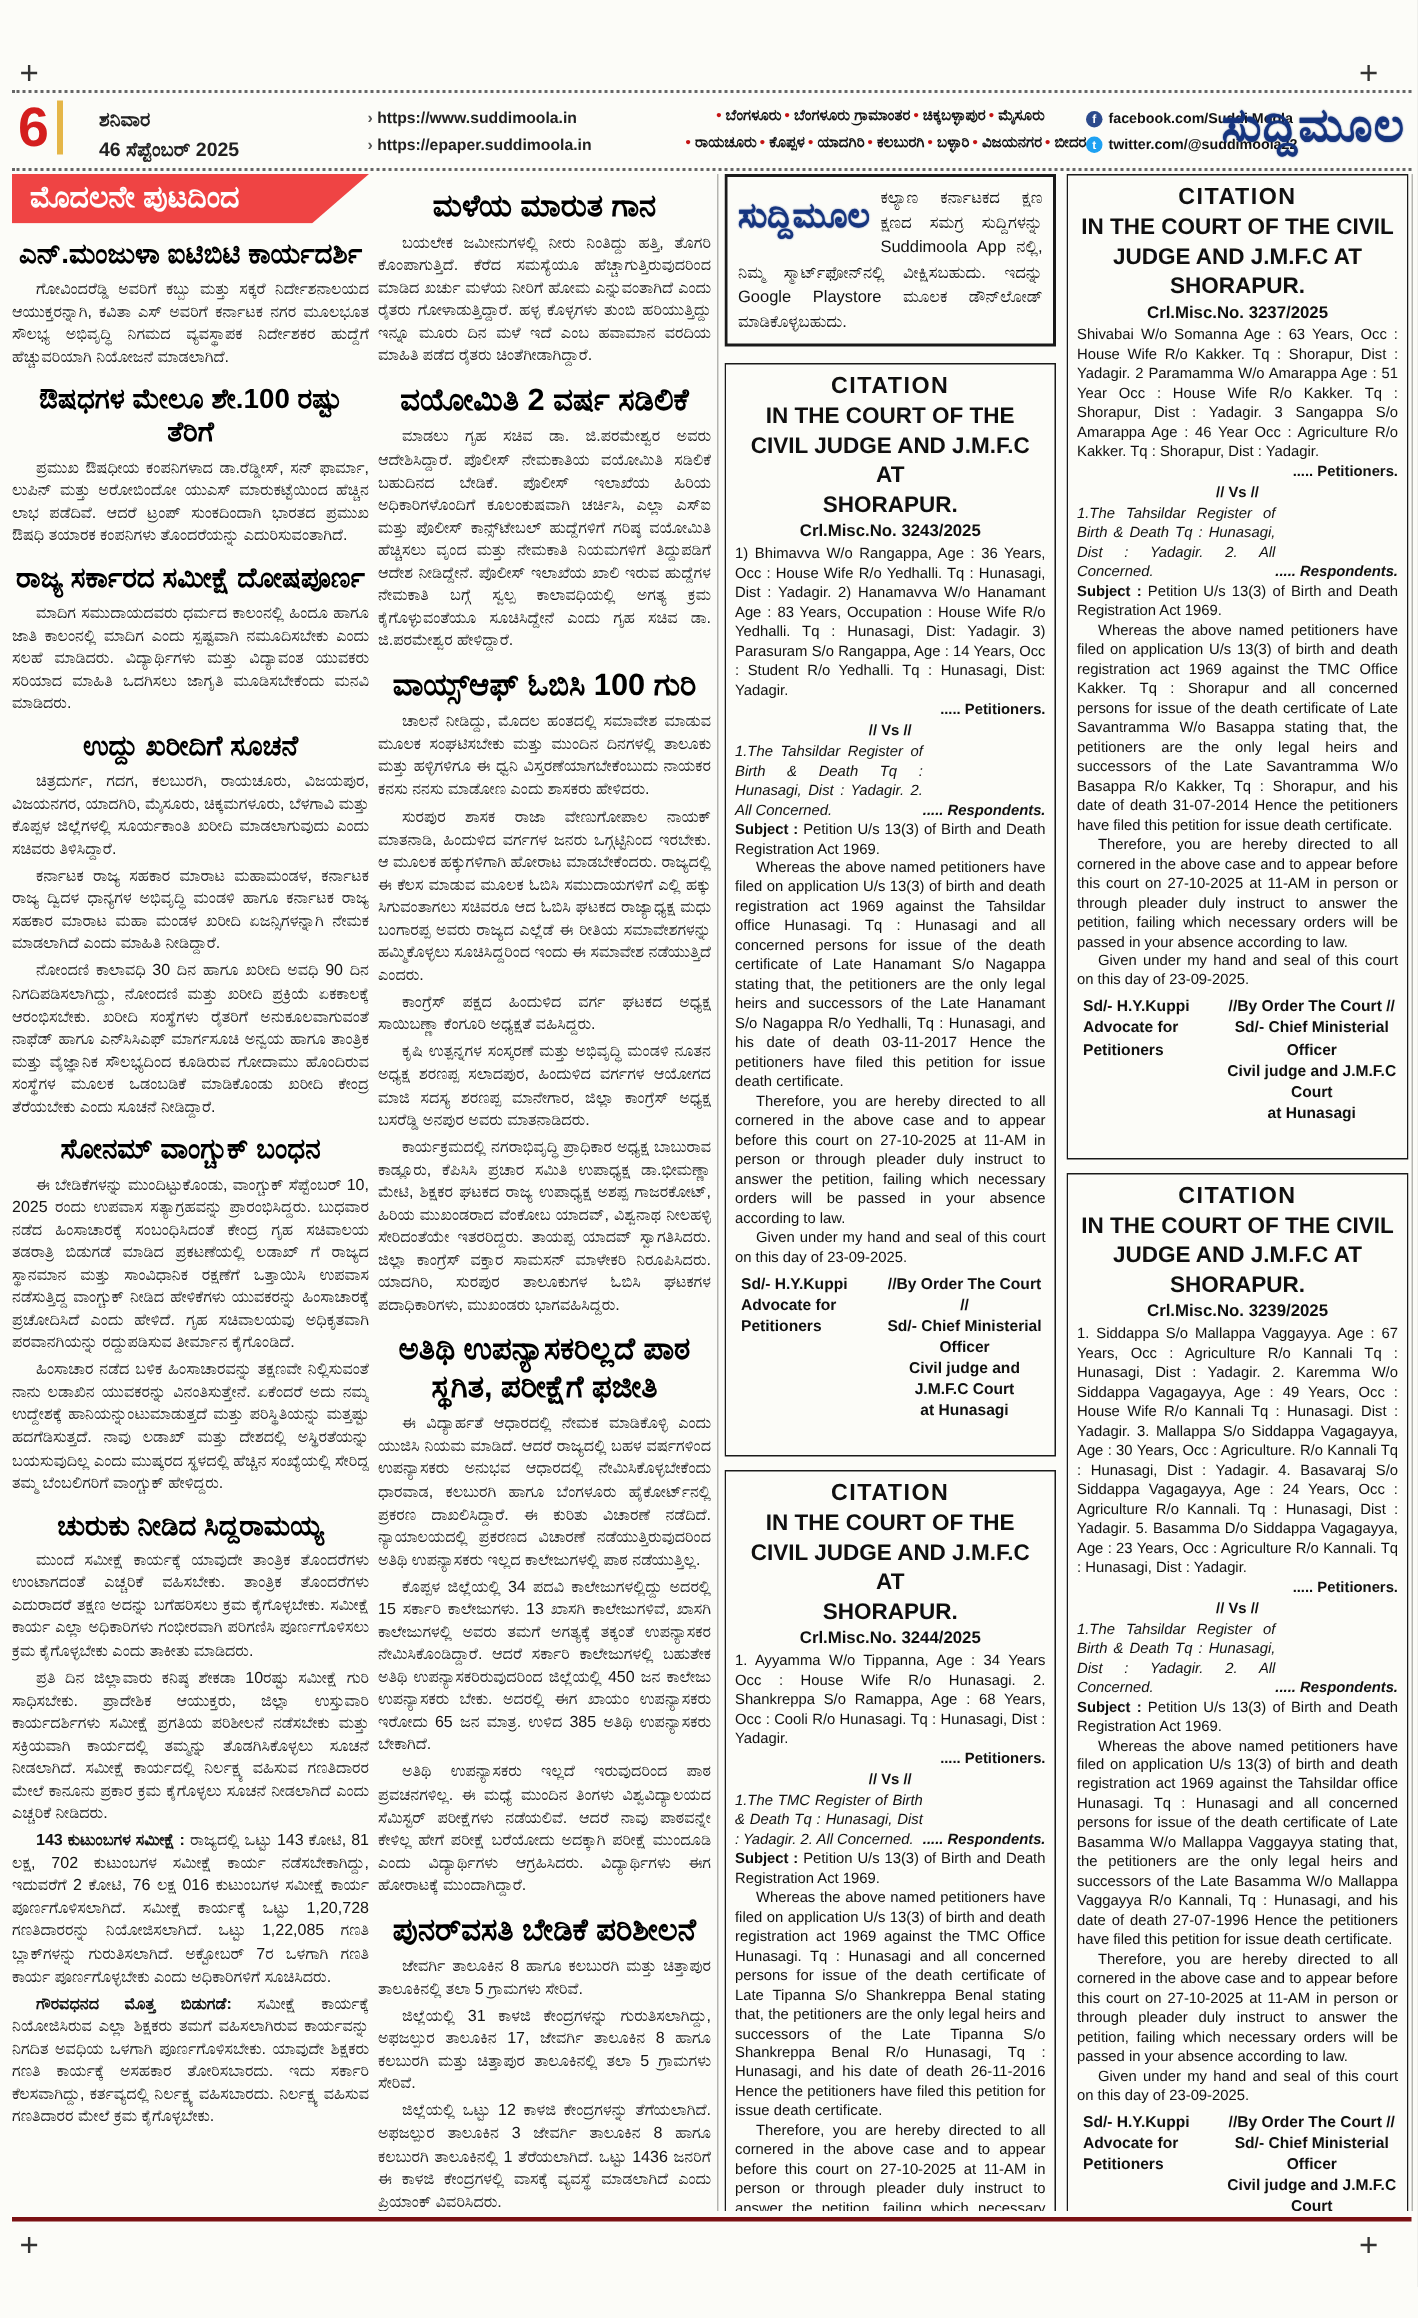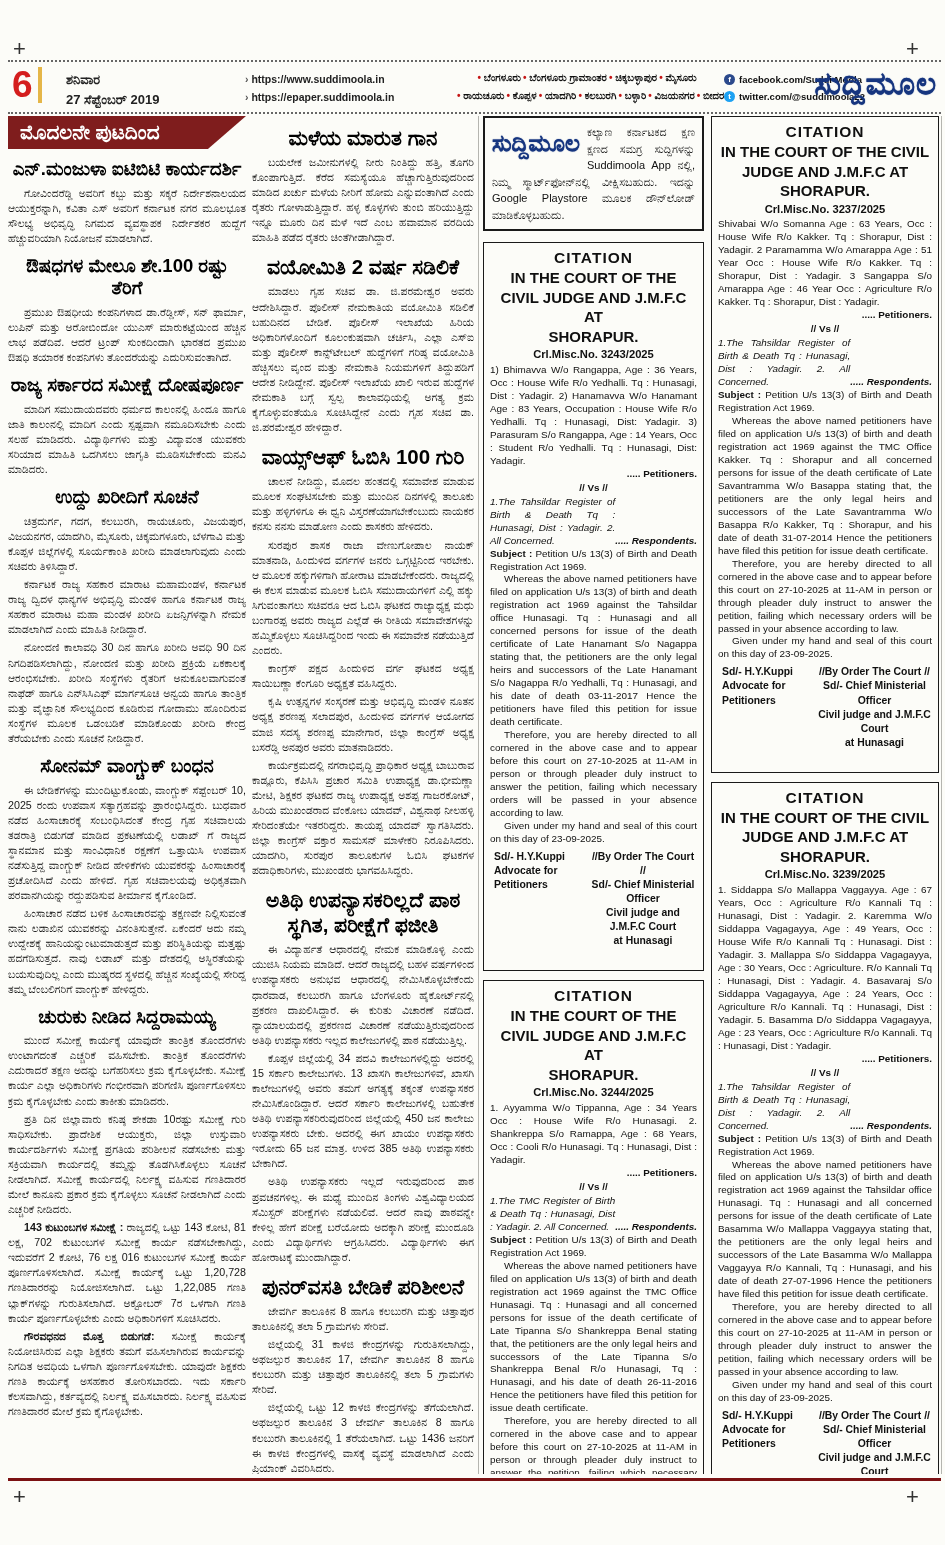--- a/index.html
+++ b/index.html
@@ -30,21 +30,21 @@
   
   .col{position:absolute;top:116px;height:1358px;overflow:hidden;text-align:justify;}
   .col1{left:8px;width:238px;}
   .col2{left:252px;width:222px;}
   .col3{left:483px;width:221px;}
   .col4{left:711px;width:228px;}
   .vrule{position:absolute;top:116px;height:1358px;width:0;border-left:1px solid #b5b5b0;}
   .v1{left:478px;} .v2{left:941px;}
   .bottom-rule{position:absolute;left:8px;right:4px;top:1478px;height:3px;background:#7b1113;}
   
-  .banner{height:33px;background:#7f1d1d;color:#fff;font-size:20px;font-weight:bold;
+  .banner{height:33px;background:#ef4444;color:#fff;font-size:20px;font-weight:bold;
           display:flex;align-items:center;padding-left:12px;margin-bottom:4px;
           clip-path:polygon(0 0,100% 0,84% 100%,0 100%);}
   
   .block{font-size:10.7px;line-height:1.41;margin:0 0 3px;color:#151515;}
   .block.p,.block.pb{text-indent:16px;}
   .block.h1{font-weight:bold;font-size:18.5px;line-height:1.22;text-align:center;
             text-indent:0;margin:9px 0 5px;color:#000;}
   .col2 .block.h1{font-size:20.5px;}
   .lead{font-weight:bold;}
   
@@ -80,21 +80,21 @@
   <div class="crop" style="left:13px;top:1486px;">+</div>
   <div class="crop" style="left:906px;top:1486px;">+</div>
 
   <header class="hdr">
     <div class="hdr-num">
       <span class="pgnum">6</span>
       <span class="ybar"></span>
     </div>
     <div class="hdr-date">
       <div>ಶನಿವಾರ</div>
-      <div>27 ಸೆಪ್ಟೆಂಬರ್ 2019</div>
+      <div>46 ಸೆಪ್ಟೆಂಬರ್ 2025</div>
     </div>
     <div class="hdr-urls">
         <div class="url-row">https://www.suddimoola.in</div>
         <div class="url-row">https://epaper.suddimoola.in</div>
       </div>
     <div class="hdr-cities">
       <div><span class="city">ಬೆಂಗಳೂರು</span><span class="city">ಬೆಂಗಳೂರು ಗ್ರಾಮಾಂತರ</span><span class="city">ಚಿಕ್ಕಬಳ್ಳಾಪುರ</span><span class="city">ಮೈಸೂರು</span></div>
       <div><span class="city">ರಾಯಚೂರು</span><span class="city">ಕೊಪ್ಪಳ</span><span class="city">ಯಾದಗಿರಿ</span><span class="city">ಕಲಬುರಗಿ</span><span class="city">ಬಳ್ಳಾರಿ</span><span class="city">ವಿಜಯನಗರ</span><span class="city">ಬೀದರ</span></div>
     </div>
     <div class="hdr-social">

